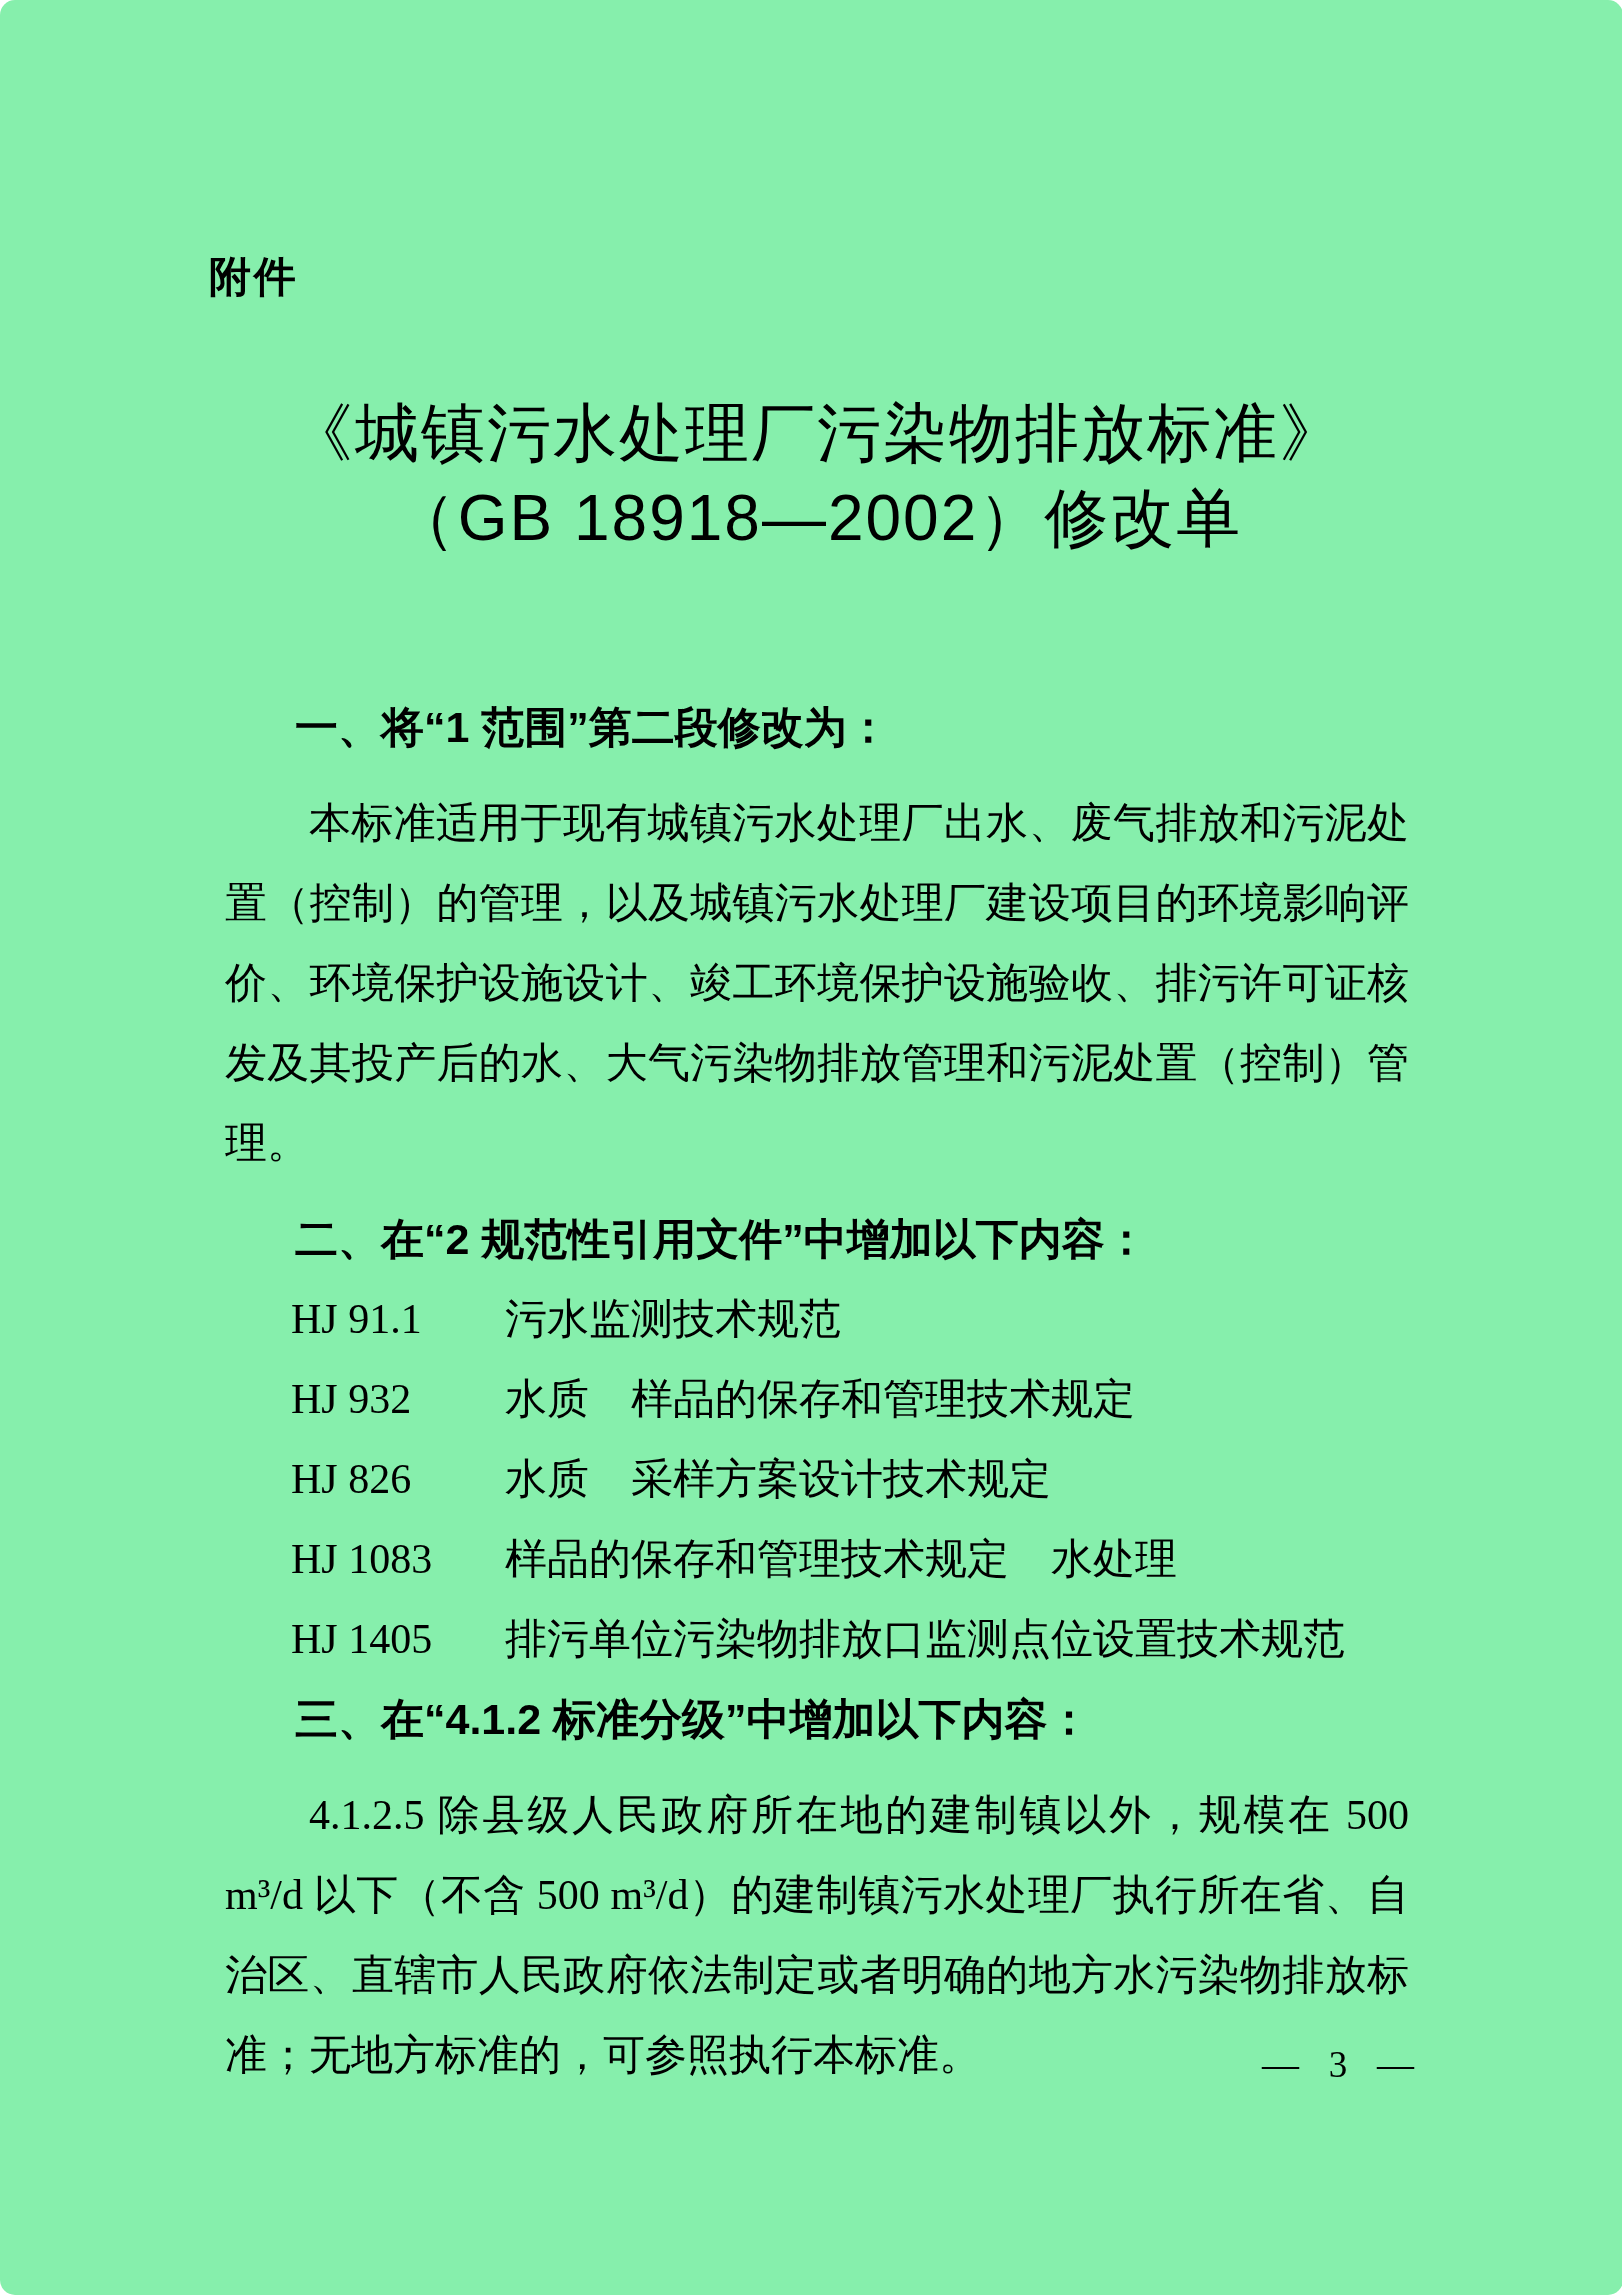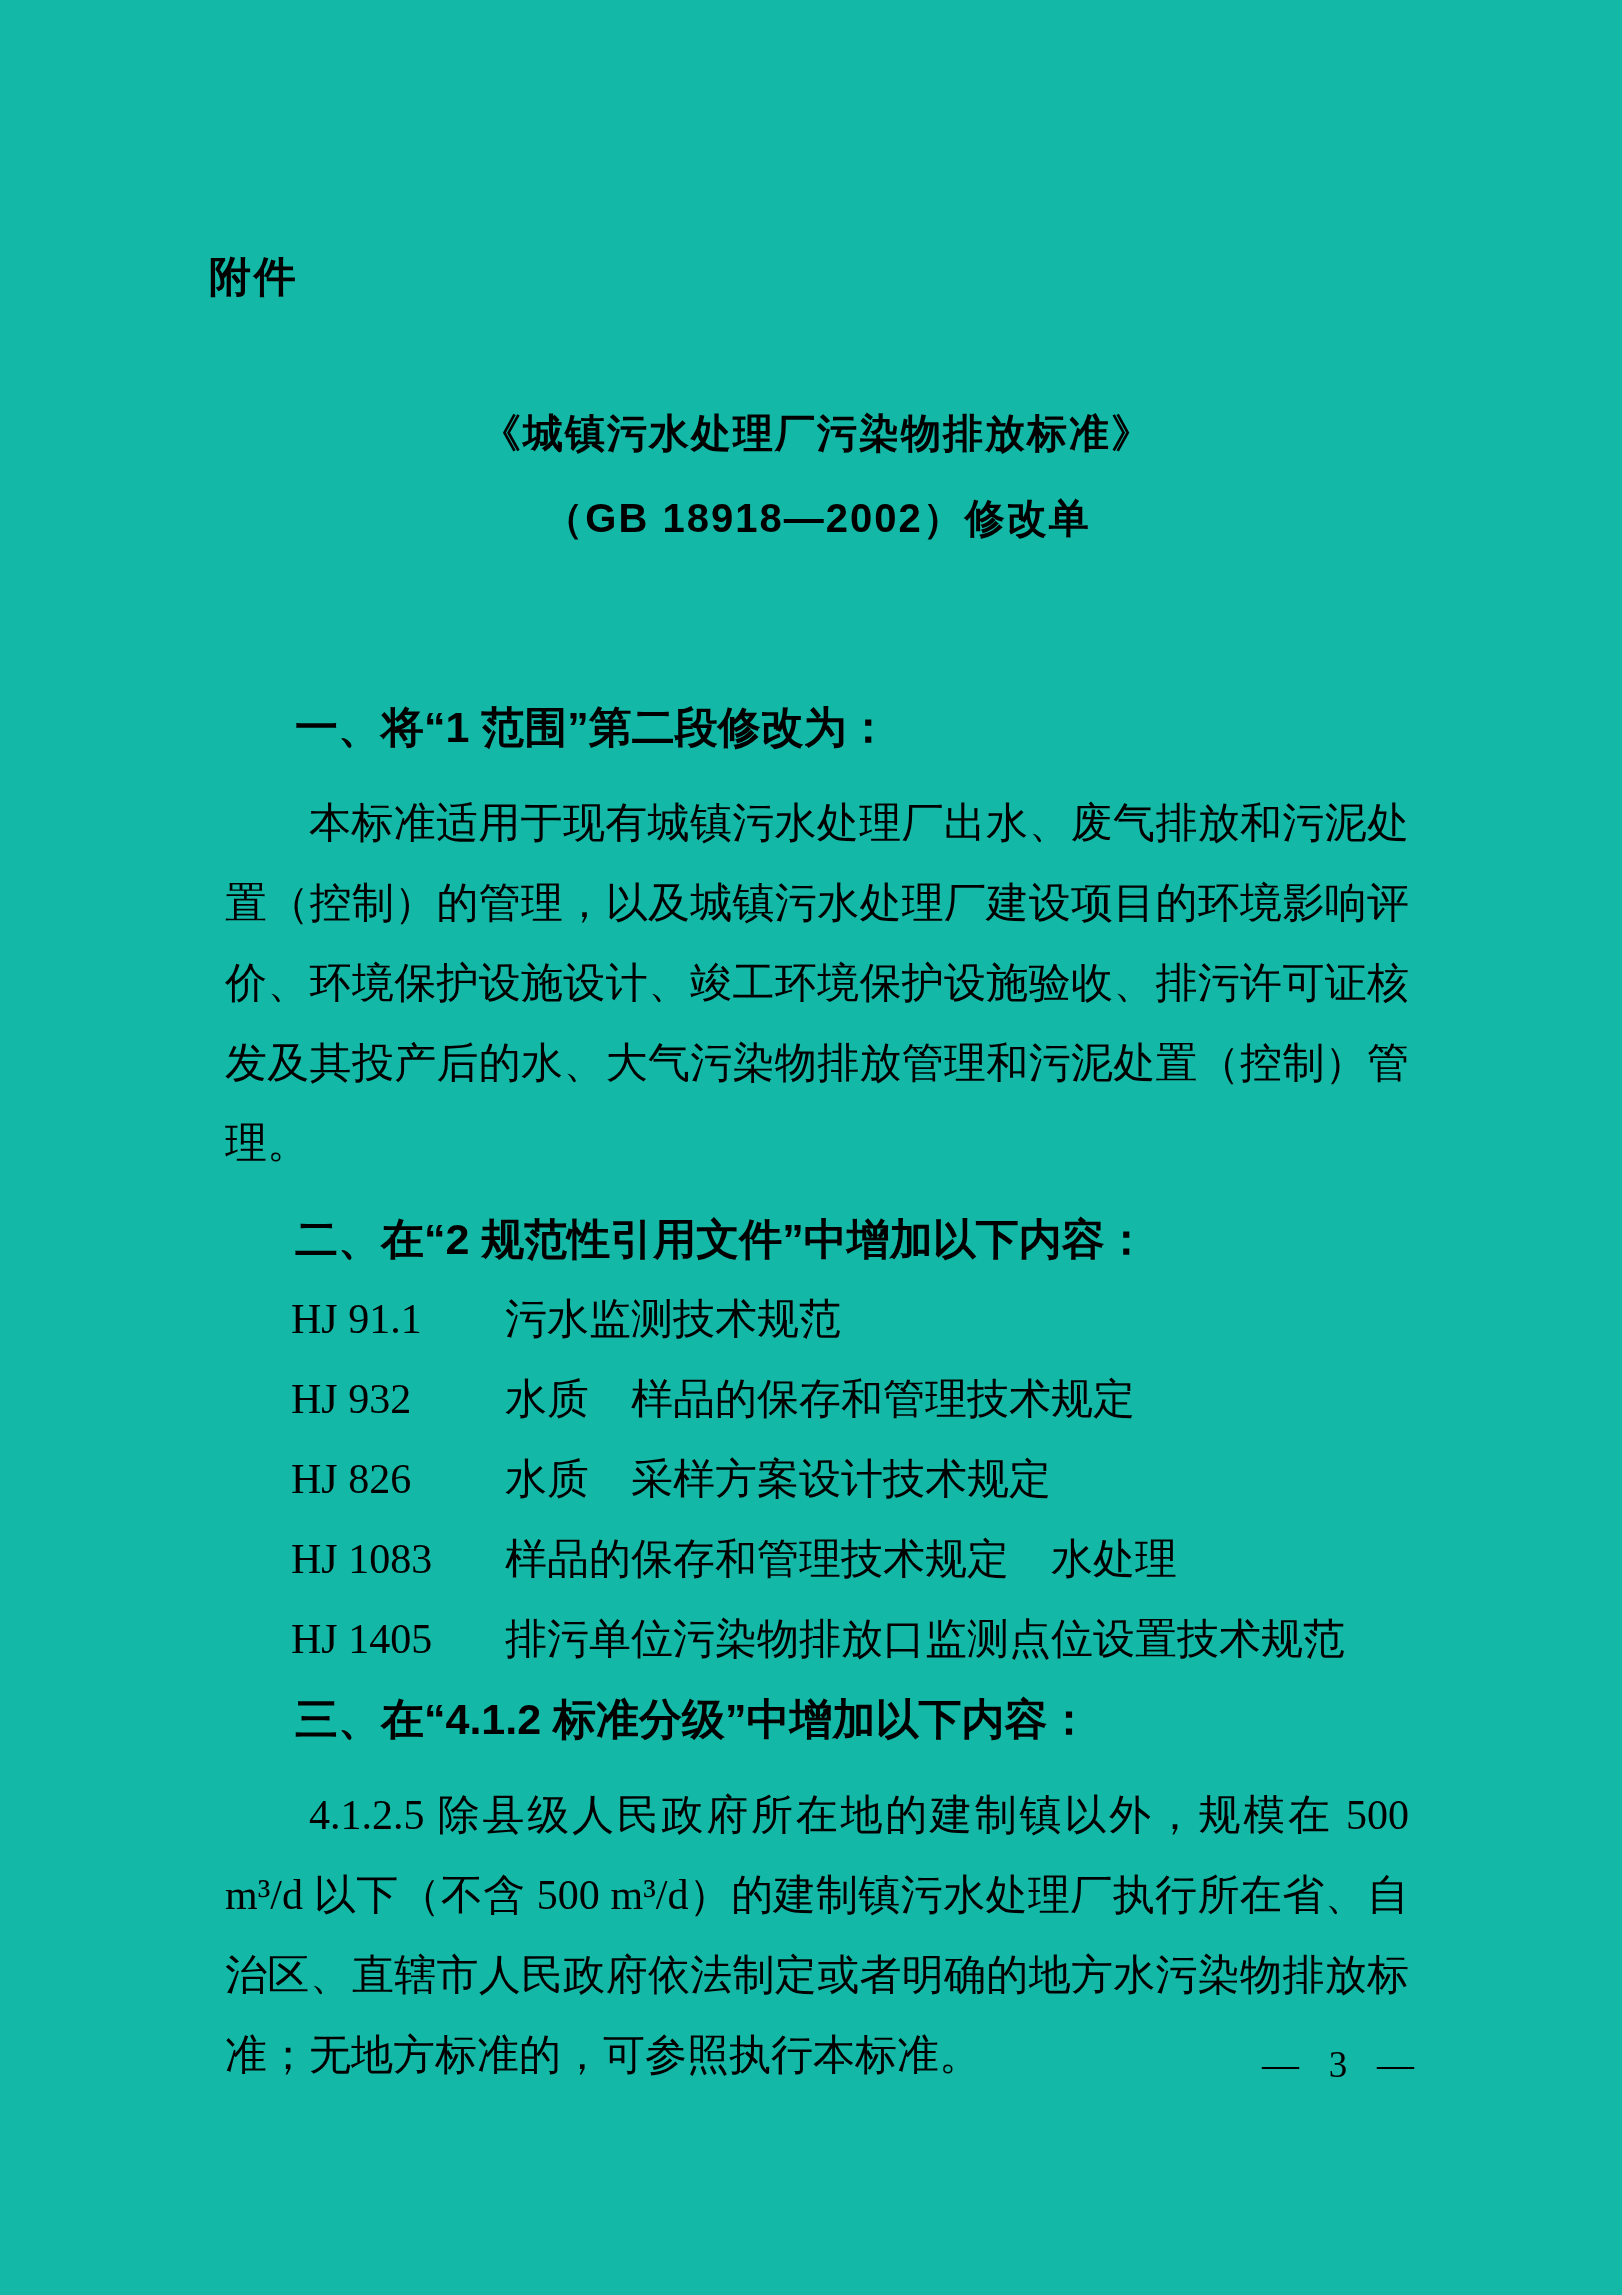--- a/index.html
+++ b/index.html
@@ -4,44 +4,45 @@
 <style>
   html, body {
     margin: 0;
     padding: 0;
     background: #ffffff;
   }
   .page {
     position: relative;
     width: 1623px;
     height: 2295px;
-    background: #14b8a6;
+    background: #86efac;
     color: #000000;
     overflow: hidden;
     font-family: "Liberation Serif", serif;
+    border-radius: 15px;
   }
   .attachment-label {
     position: absolute;
     left: 209px;
     top: 254px;
     font-family: "Liberation Sans", sans-serif;
     font-weight: 700;
     font-size: 42px;
     line-height: 1.1;
     letter-spacing: 2.7px;
   }
   .doc-title {
     position: absolute;
     left: 209px;
     top: 391px;
     width: 1216px;
     text-align: center;
     font-family: "Liberation Sans", sans-serif;
-    font-weight: 700;
-    font-size: 40px;
+    font-weight: 400;
+    font-size: 64px;
     line-height: 85px;
     letter-spacing: 2px;
   }
   .content {
     position: absolute;
     left: 209px;
     top: 687px;
     width: 1216px;
     font-size: 42px;
     line-height: 80px;

